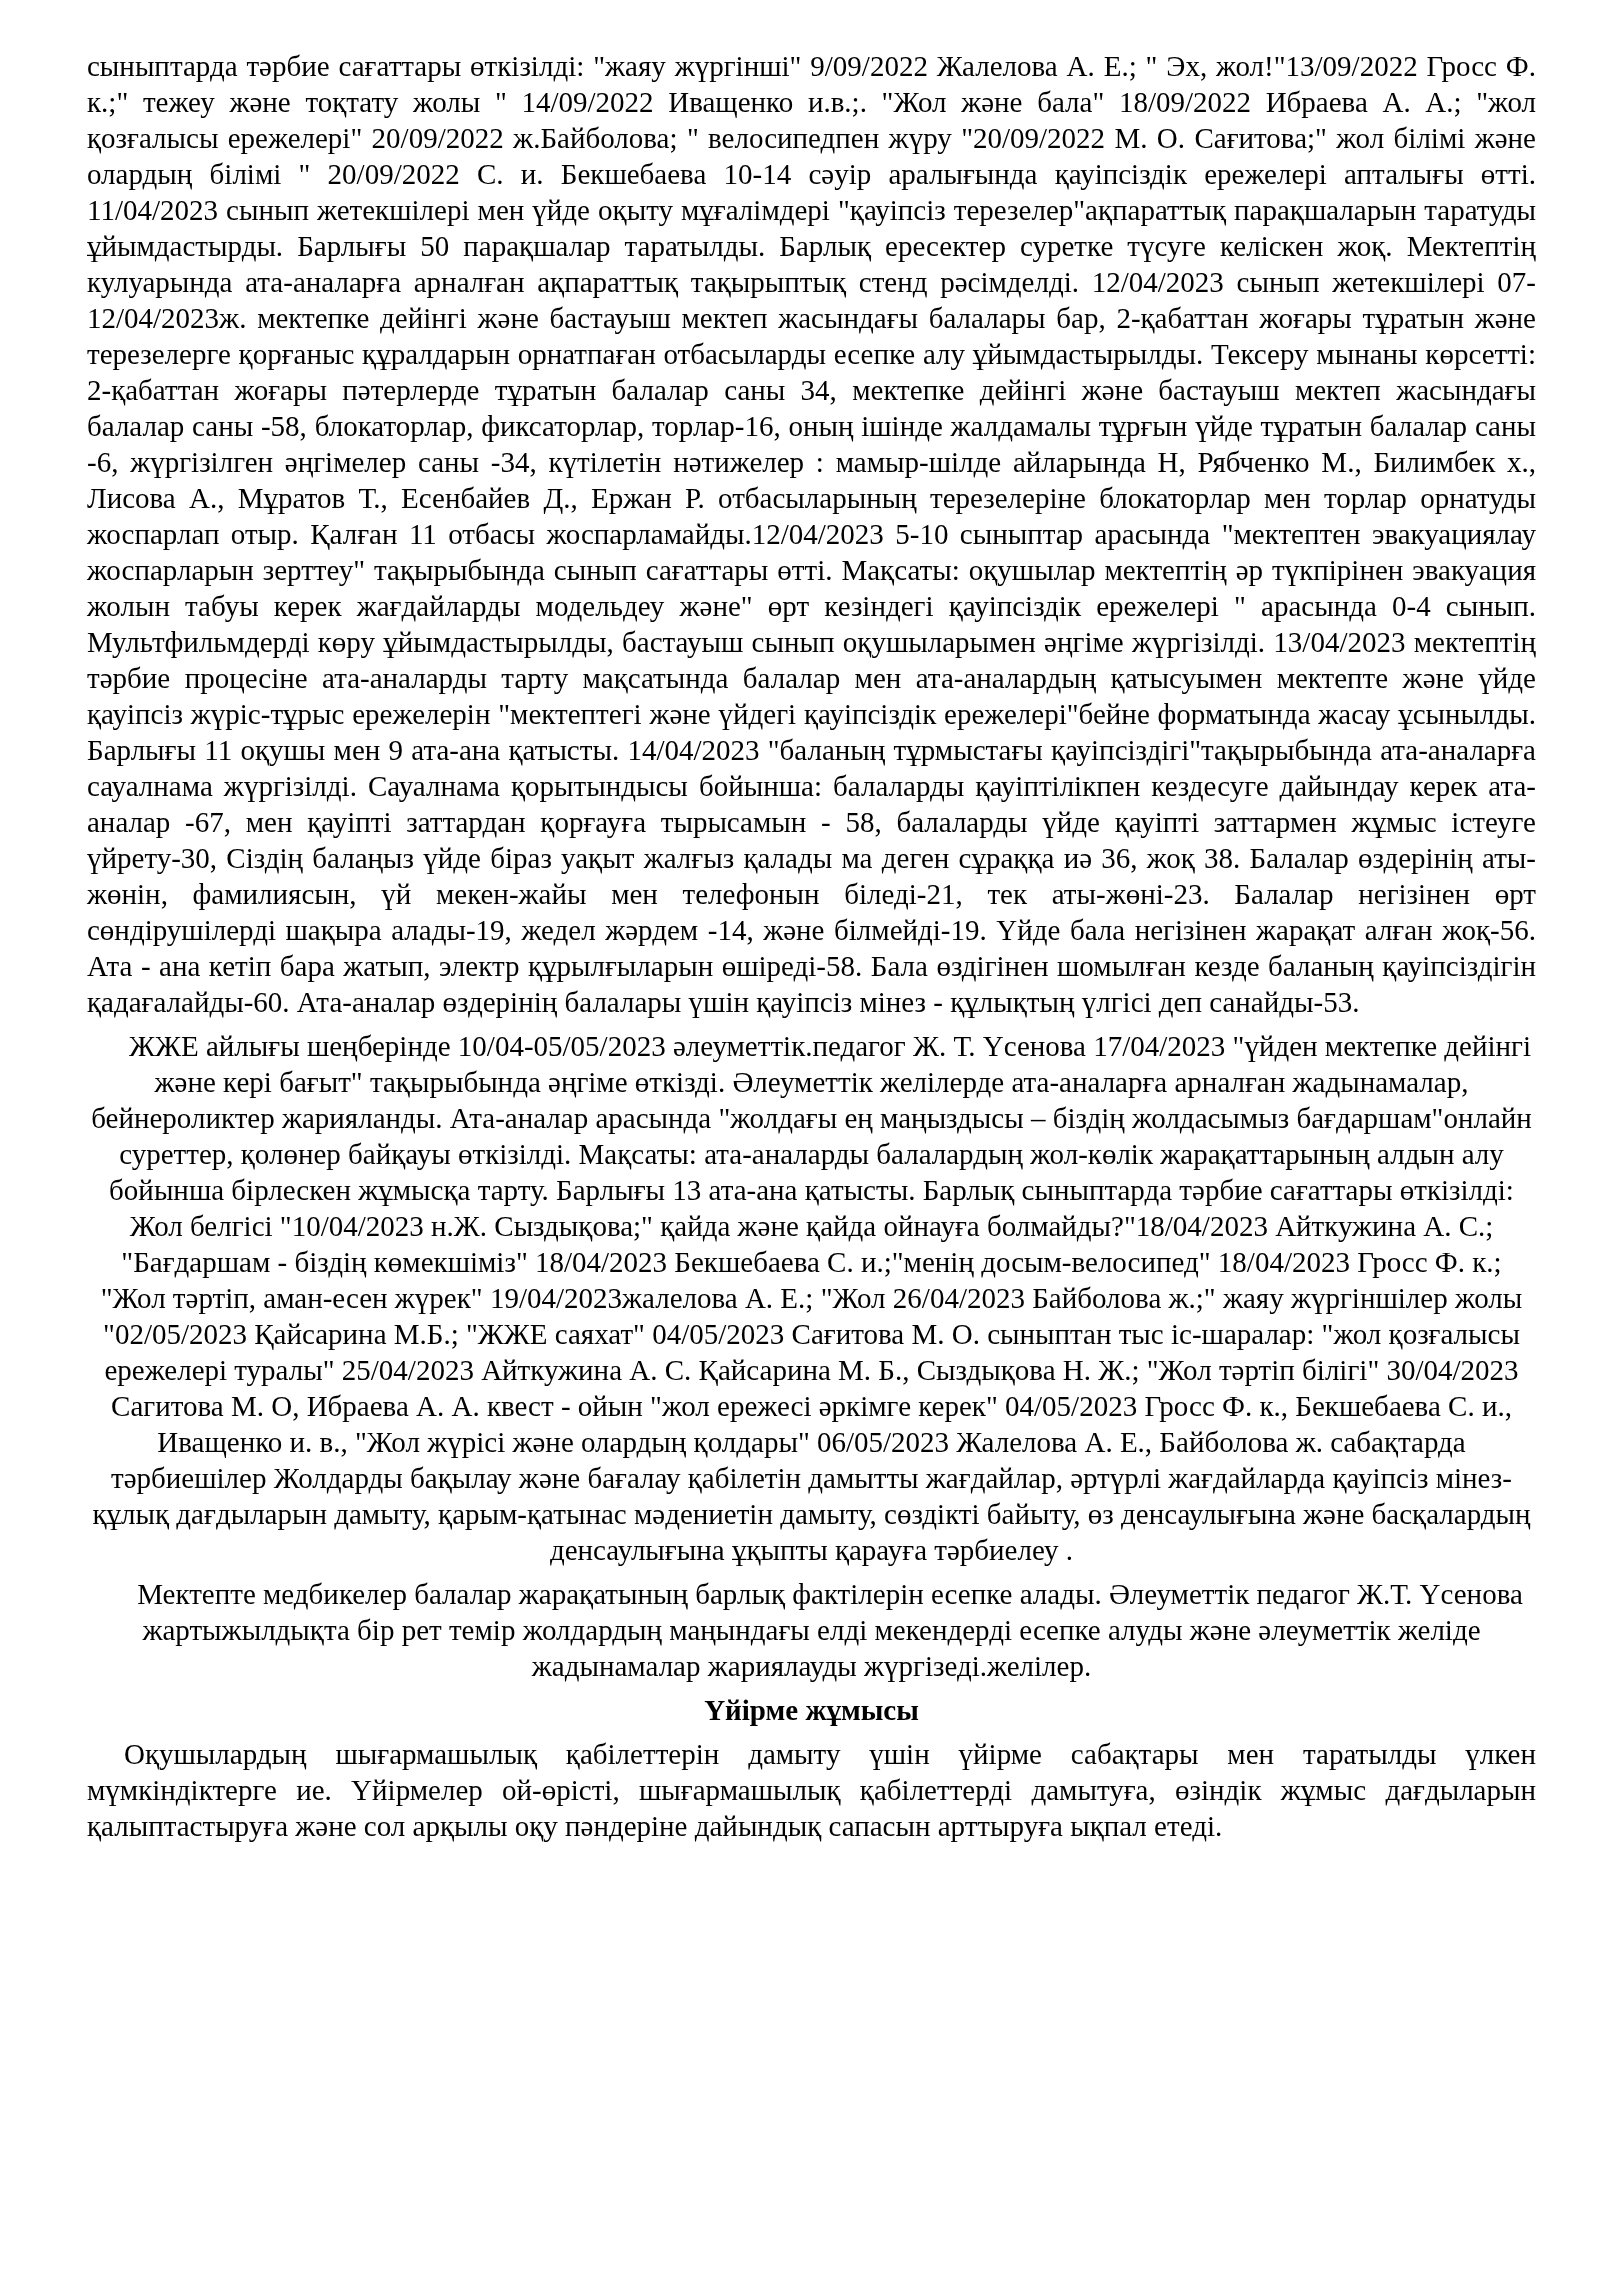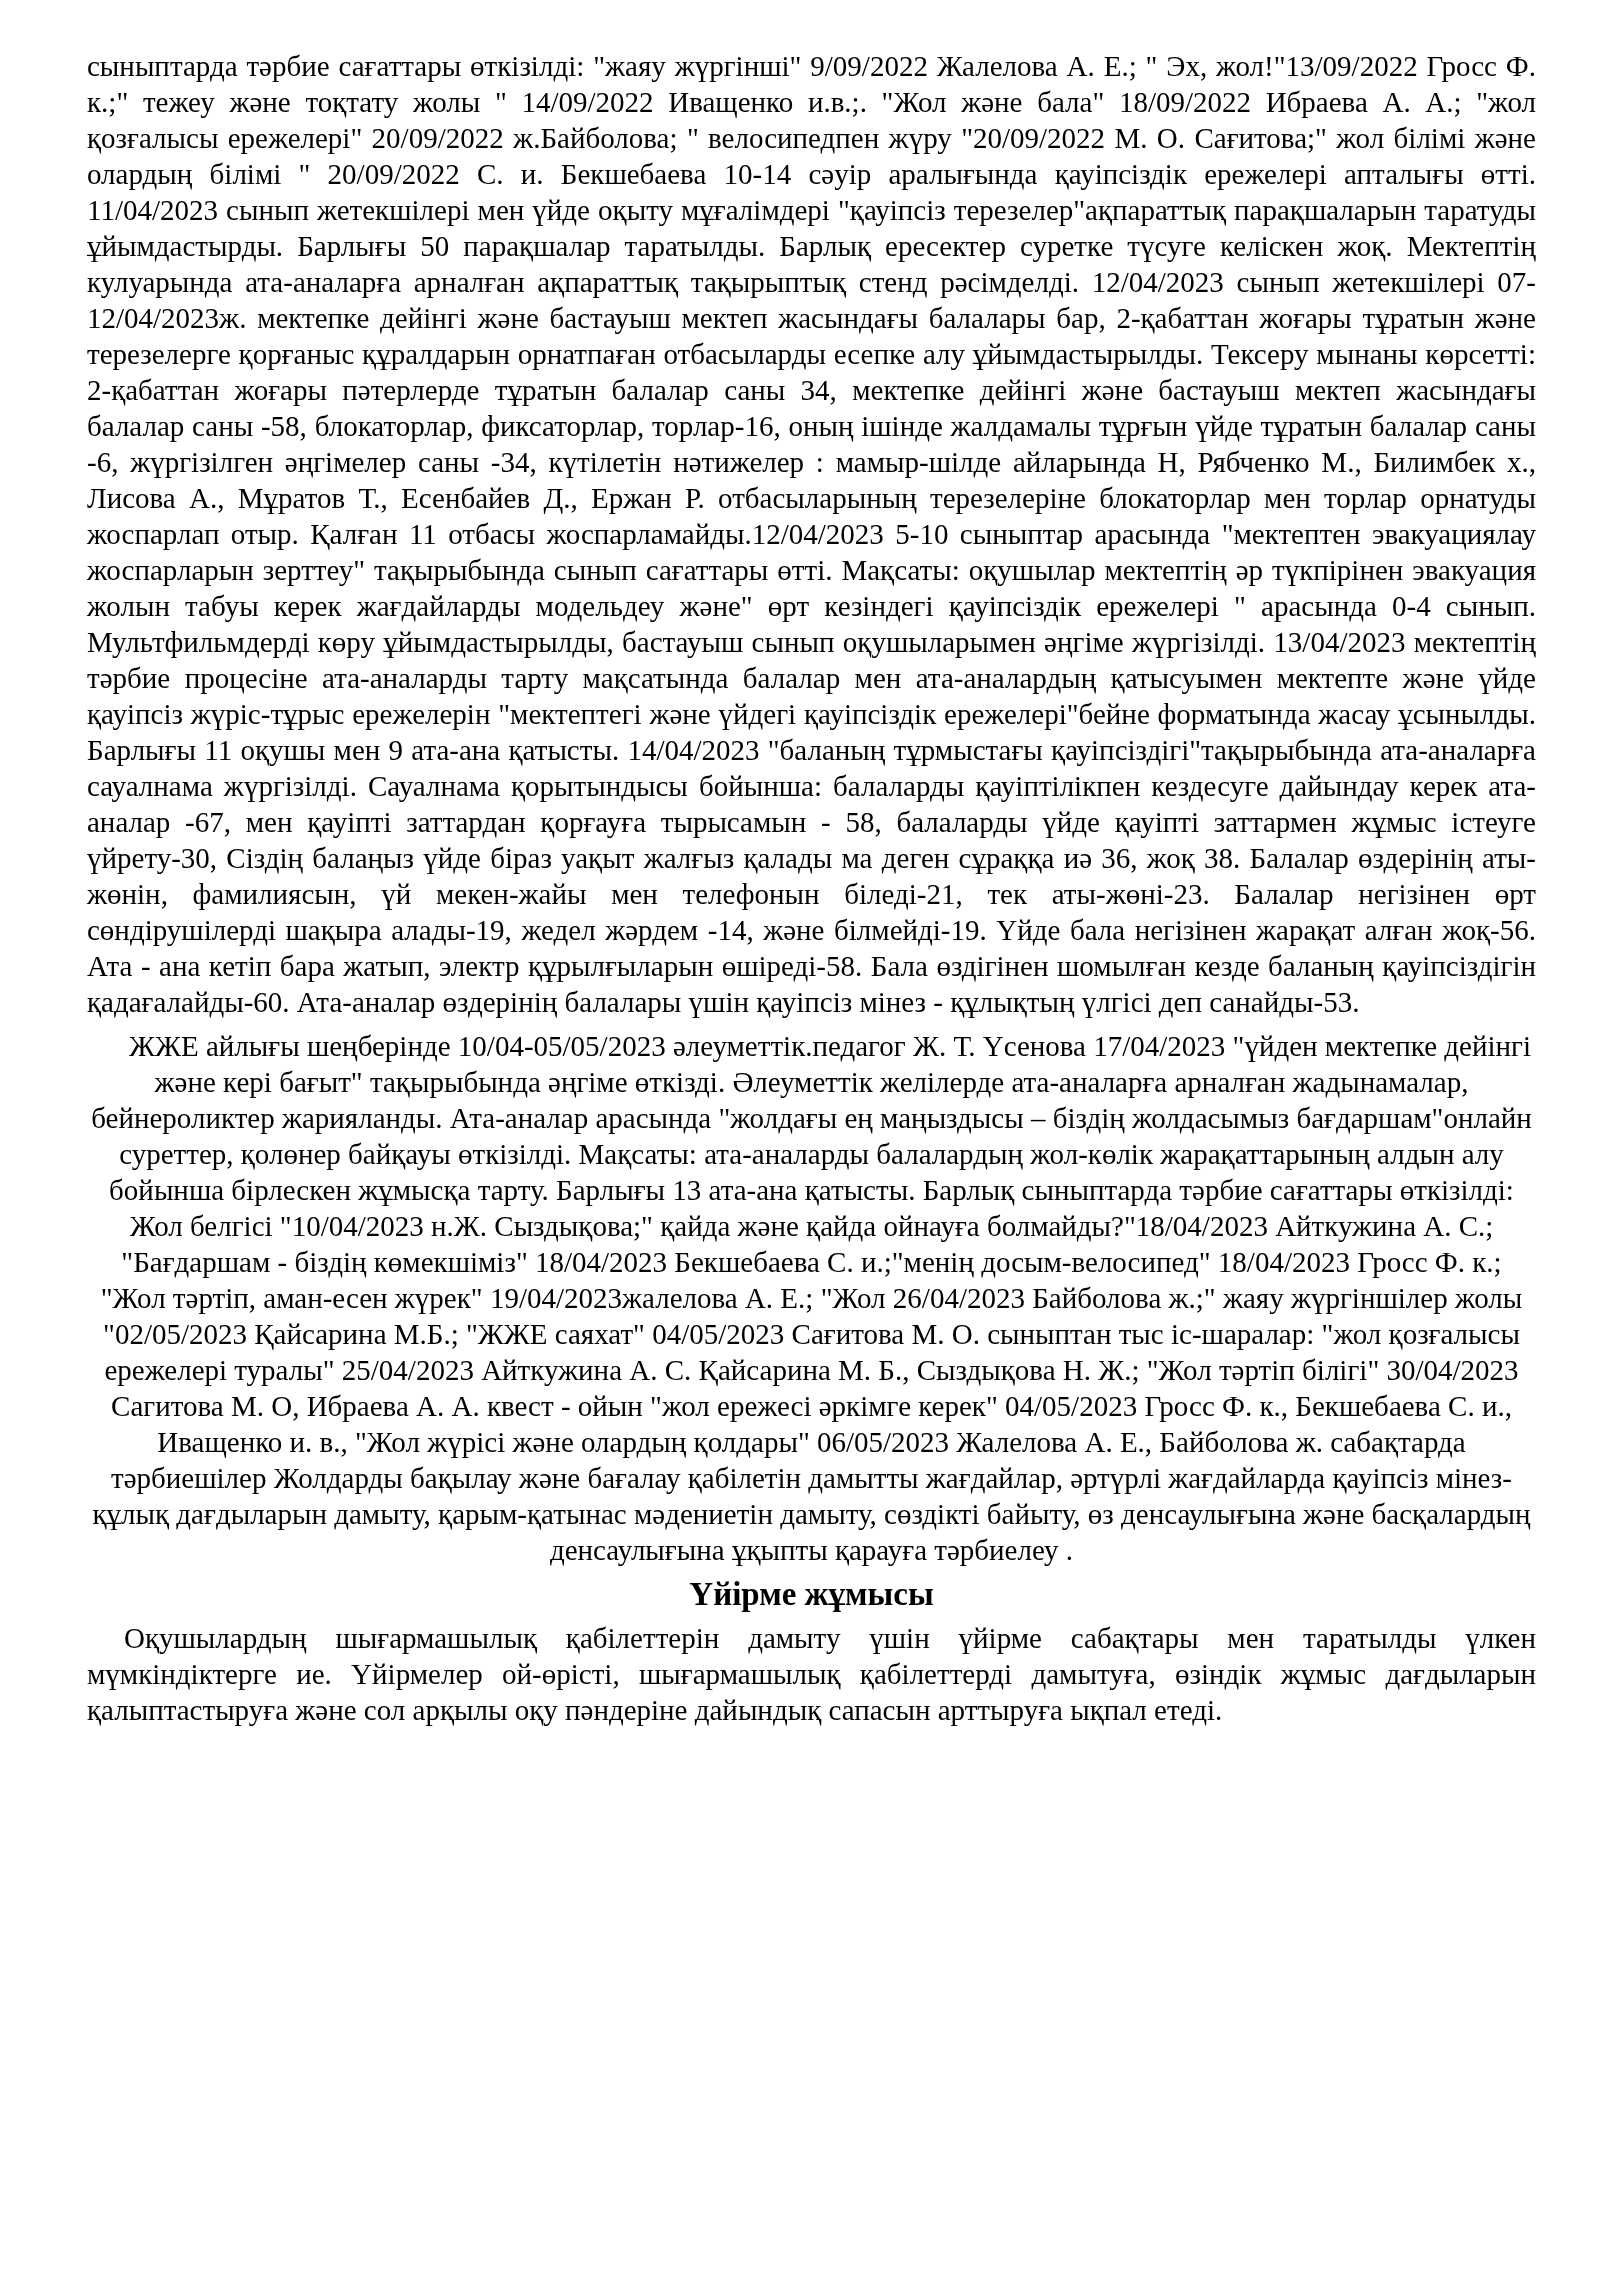--- a/index.html
+++ b/index.html
@@ -19,28 +19,29 @@
     font-size: 29px;
     line-height: 36px;
     letter-spacing: 0;
   }
   p { margin: 8px; }
   .justify { text-align: justify; }
   .leftalign { text-align: center; }
   .indent { text-indent: 37px; }
   .heading {
     margin: 0;
-    font-size: 33px;
+    font-size: 29px;
     line-height: 36px;
     font-weight: bold;
     text-align: center;
   }
 </style>
 </head>
 <body>
 
 <div class="page">
   <p class="justify">сыныптарда тәрбие сағаттары өткізілді: "жаяу жүргінші" 9/09/2022 Жалелова А. Е.; " Эх, жол!"13/09/2022 Гросс Ф. к.;" тежеу және тоқтату жолы " 14/09/2022 Иващенко и.в.;. "Жол және бала" 18/09/2022 Ибраева А. А.; "жол қозғалысы ережелері" 20/09/2022 ж.Байболова; " велосипедпен жүру "20/09/2022 М. О. Сағитова;" жол білімі және олардың білімі " 20/09/2022 С. и. Бекшебаева 10-14 сәуір аралығында қауіпсіздік ережелері апталығы өтті. 11/04/2023 сынып жетекшілері мен үйде оқыту мұғалімдері "қауіпсіз терезелер"ақпараттық парақшаларын таратуды ұйымдастырды. Барлығы 50 парақшалар таратылды. Барлық ересектер суретке түсуге келіскен жоқ. Мектептің кулуарында ата-аналарға арналған ақпараттық тақырыптық стенд рәсімделді. 12/04/2023 сынып жетекшілері 07-12/04/2023ж.  мектепке дейінгі және бастауыш мектеп жасындағы балалары бар, 2-қабаттан жоғары тұратын және терезелерге қорғаныс құралдарын орнатпаған отбасыларды есепке алу ұйымдастырылды. Тексеру мынаны көрсетті: 2-қабаттан жоғары пәтерлерде тұратын балалар саны 34, мектепке дейінгі және бастауыш мектеп жасындағы балалар саны -58, блокаторлар, фиксаторлар, торлар-16, оның ішінде жалдамалы тұрғын үйде тұратын балалар саны -6, жүргізілген әңгімелер саны -34, күтілетін нәтижелер : мамыр-шілде айларында Н, Рябченко М., Билимбек х., Лисова А., Мұратов Т., Есенбайев Д., Ержан Р. отбасыларының терезелеріне блокаторлар мен торлар орнатуды жоспарлап отыр. Қалған 11 отбасы жоспарламайды.12/04/2023 5-10 сыныптар арасында "мектептен эвакуациялау жоспарларын зерттеу" тақырыбында сынып сағаттары өтті. Мақсаты: оқушылар мектептің әр түкпірінен эвакуация жолын табуы керек жағдайларды модельдеу және" өрт кезіндегі қауіпсіздік ережелері " арасында 0-4 сынып. Мультфильмдерді көру ұйымдастырылды, бастауыш сынып оқушыларымен әңгіме жүргізілді. 13/04/2023 мектептің тәрбие процесіне ата-аналарды тарту мақсатында балалар мен ата-аналардың қатысуымен мектепте және үйде қауіпсіз жүріс-тұрыс ережелерін "мектептегі және үйдегі қауіпсіздік ережелері"бейне форматында жасау ұсынылды. Барлығы 11 оқушы мен 9 ата-ана қатысты. 14/04/2023 "баланың тұрмыстағы қауіпсіздігі"тақырыбында ата-аналарға сауалнама жүргізілді. Сауалнама қорытындысы бойынша: балаларды қауіптілікпен кездесуге дайындау керек ата-аналар -67, мен қауіпті заттардан қорғауға тырысамын - 58, балаларды үйде қауіпті заттармен жұмыс істеуге үйрету-30, Сіздің балаңыз үйде біраз уақыт жалғыз қалады ма деген сұраққа иә 36, жоқ 38. Балалар өздерінің аты-жөнін, фамилиясын, үй мекен-жайы мен телефонын біледі-21, тек аты-жөні-23. Балалар негізінен өрт сөндірушілерді шақыра алады-19, жедел жәрдем -14, және білмейді-19. Үйде бала негізінен жарақат алған жоқ-56. Ата - ана кетіп бара жатып, электр құрылғыларын өшіреді-58. Бала өздігінен шомылған кезде баланың қауіпсіздігін қадағалайды-60.  Ата-аналар өздерінің балалары үшін қауіпсіз мінез - құлықтың үлгісі деп санайды-53.</p>
   <p class="leftalign indent">ЖЖЕ айлығы шеңберінде 10/04-05/05/2023 әлеуметтік.педагог Ж. Т. Үсенова 17/04/2023 "үйден мектепке дейінгі және кері бағыт" тақырыбында әңгіме өткізді. Әлеуметтік желілерде ата-аналарға арналған жадынамалар, бейнероликтер жарияланды. Ата-аналар арасында "жолдағы ең маңыздысы – біздің жолдасымыз бағдаршам"онлайн суреттер, қолөнер байқауы өткізілді. Мақсаты: ата-аналарды балалардың жол-көлік жарақаттарының алдын алу бойынша бірлескен жұмысқа тарту. Барлығы 13 ата-ана қатысты.   Барлық сыныптарда тәрбие сағаттары өткізілді: Жол белгісі "10/04/2023 н.Ж. Сыздықова;" қайда және қайда ойнауға болмайды?"18/04/2023 Айткужина А. С.; "Бағдаршам - біздің көмекшіміз" 18/04/2023 Бекшебаева С. и.;"менің досым-велосипед" 18/04/2023 Гросс Ф. к.; "Жол тәртіп, аман-есен жүрек" 19/04/2023жалелова А. Е.; "Жол 26/04/2023 Байболова ж.;" жаяу жүргіншілер жолы "02/05/2023 Қайсарина М.Б.; "ЖЖЕ саяхат" 04/05/2023 Сағитова М. О. сыныптан тыс іс-шаралар: "жол қозғалысы ережелері туралы" 25/04/2023 Айткужина А. С. Қайсарина М. Б., Сыздықова Н. Ж.;  "Жол тәртіп білігі" 30/04/2023 Сагитова М. О, Ибраева А. А. квест - ойын "жол ережесі әркімге керек" 04/05/2023 Гросс Ф. к., Бекшебаева С. и., Иващенко и. в., "Жол жүрісі және олардың қолдары" 06/05/2023 Жалелова А. Е., Байболова ж. сабақтарда тәрбиешілер Жолдарды бақылау және бағалау қабілетін дамытты жағдайлар, әртүрлі жағдайларда қауіпсіз мінез-құлық дағдыларын дамыту, қарым-қатынас мәдениетін дамыту, сөздікті байыту, өз денсаулығына және басқалардың денсаулығына ұқыпты қарауға тәрбиелеу .</p>
+  <p class="leftalign indent">Мектепте медбикелер балалар жарақатының барлық фактілерін есепке алады. Әлеуметтік педагог Ж.Т. Үсенова жартыжылдықта бір рет темір жолдардың маңындағы елді мекендерді есепке алуды және әлеуметтік желіде жадынамалар жариялауды жүргізеді.желілер.</p>
   <h2 class="heading">Үйірме жұмысы</h2>
   <p class="justify indent">Оқушылардың шығармашылық қабілеттерін дамыту үшін үйірме сабақтары мен таратылды үлкен мүмкіндіктерге ие. Үйірмелер ой-өрісті, шығармашылық қабілеттерді дамытуға, өзіндік жұмыс дағдыларын қалыптастыруға және сол арқылы оқу пәндеріне дайындық сапасын арттыруға ықпал етеді.</p>
 </div>
 
 
 </body></html>

